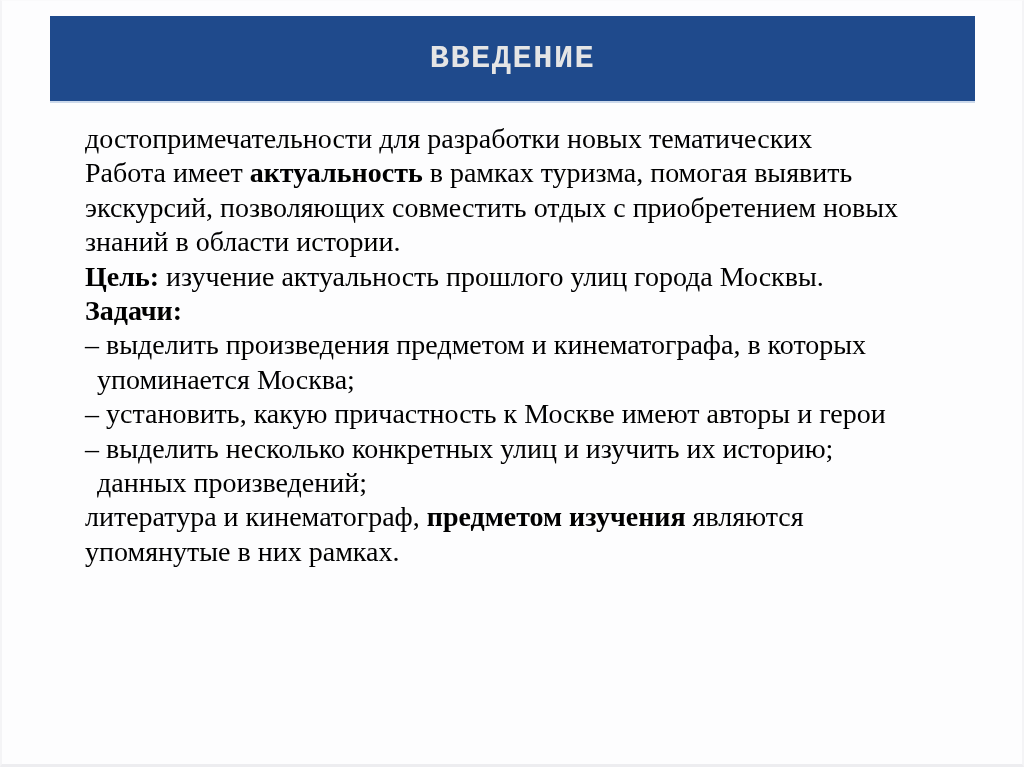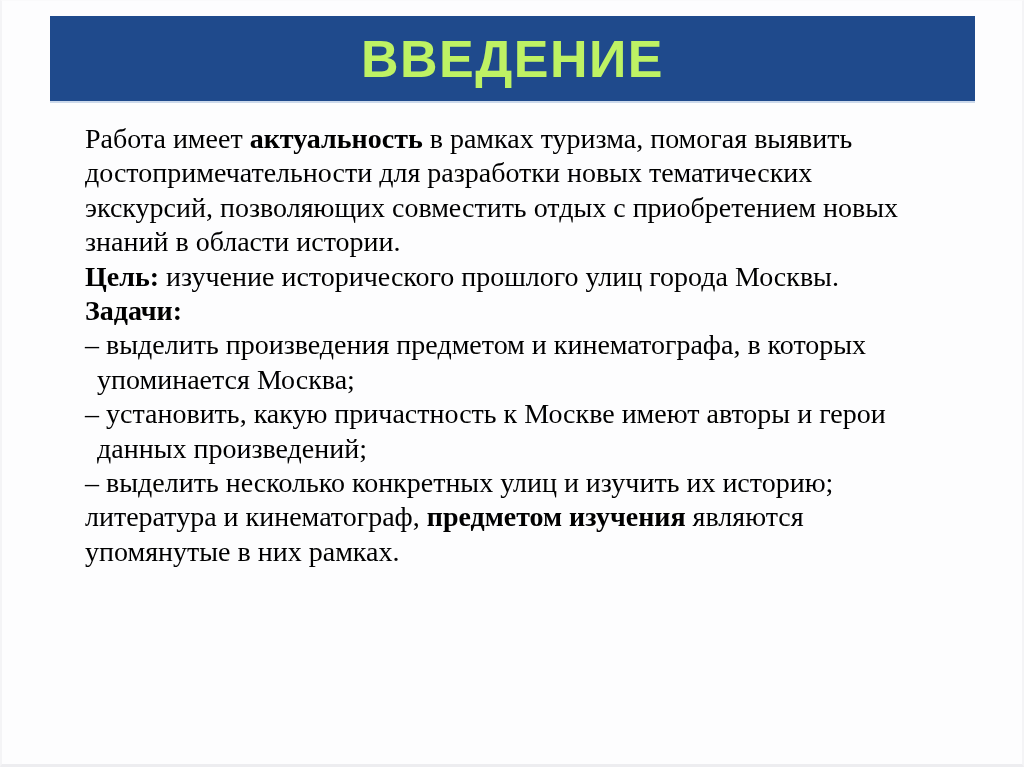--- a/index.html
+++ b/index.html
@@ -27,26 +27,26 @@
     width: 925px;
     height: 85px;
     background: #1f4a8c;
     box-shadow: 0 2px 0 #ccd9eb;
     display: flex;
     align-items: center;
     justify-content: center;
   }
   .title-bar h1 {
     margin: 0;
-    font-size: 52px;
+    font-size: 32px;
     line-height: 1;
     font-weight: bold;
     letter-spacing: 1.5px;
-    color: #bef264;
-    font-family: Liberation Sans, sans-serif;
+    color: #e5e5e5;
+    font-family: Liberation Mono, monospace;
   }
   .body-text {
     position: absolute;
     left: 83px;
     top: 121px;
     width: 870px;
     font-size: 28px;
     line-height: 34.4px;
     color: #000000;
     font-family: "Liberation Serif", "DejaVu Serif", serif;
@@ -59,41 +59,41 @@
 <body>
 
 <div class="page">
 
   <div class="title-bar">
     <h1>ВВЕДЕНИЕ</h1>
   </div>
 
   <div class="body-text">
 
+    <div class="line"><span>достопримечательности для разработки новых тематических</span></div>
+
     <div class="line"><span>Работа имеет </span><span class="b">актуальность</span><span> в рамках туризма, помогая выявить</span></div>
-
-    <div class="line"><span>достопримечательности для разработки новых тематических</span></div>
 
     <div class="line"><span>экскурсий, позволяющих совместить отдых с приобретением новых</span></div>
 
     <div class="line"><span>знаний в области истории.</span></div>
 
-    <div class="line"><span class="b">Цель:</span><span> изучение исторического прошлого улиц города Москвы.</span></div>
+    <div class="line"><span class="b">Цель:</span><span> изучение актуальность прошлого улиц города Москвы.</span></div>
 
     <div class="line"><span class="b">Задачи:</span></div>
 
     <div class="line"><span>– выделить произведения предметом и кинематографа, в которых</span></div>
 
     <div class="line cont"><span>упоминается Москва;</span></div>
 
     <div class="line"><span>– установить, какую причастность к Москве имеют авторы и герои</span></div>
 
+    <div class="line"><span>– выделить несколько конкретных улиц и изучить их историю;</span></div>
+
     <div class="line cont"><span>данных произведений;</span></div>
-
-    <div class="line"><span>– выделить несколько конкретных улиц и изучить их историю;</span></div>
 
 
 
     <div class="line"><span>литература и кинематограф, </span><span class="b">предметом изучения</span><span> являются</span></div>
 
     <div class="line"><span>упомянутые в них рамках.</span></div>
 
   </div>
 </div>
 

